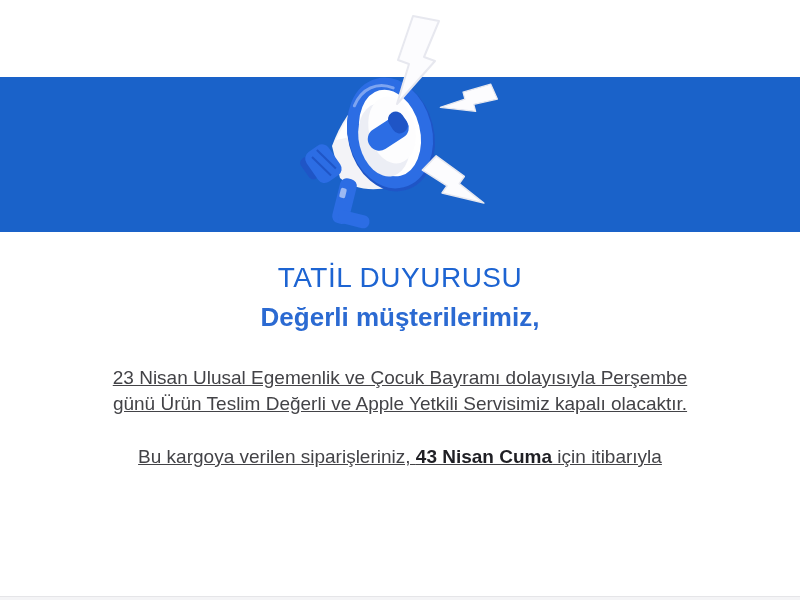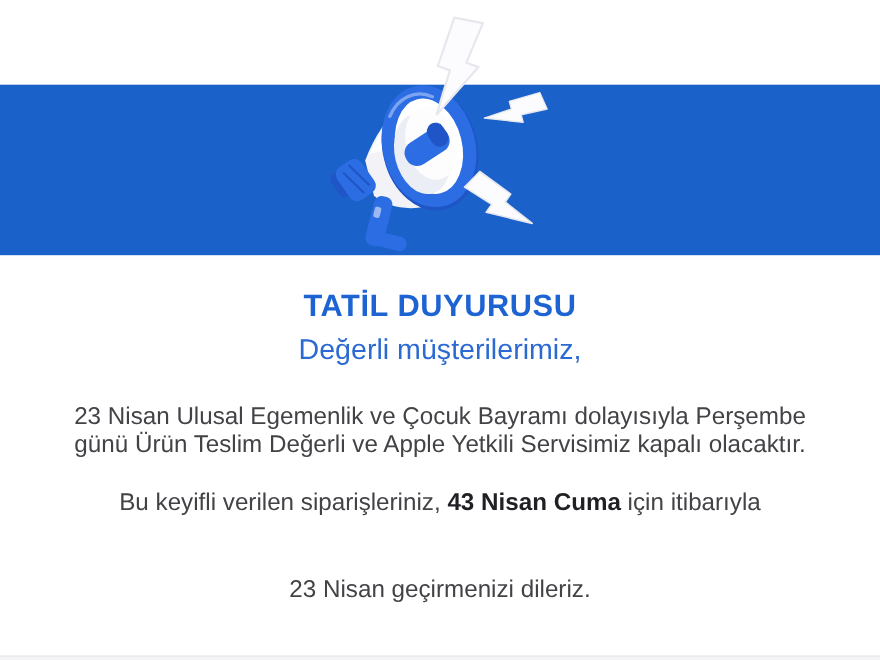--- a/index.html
+++ b/index.html
@@ -17,30 +17,30 @@
   html,body{margin:0;padding:0;}
   body{
     width:800px;height:600px;overflow:hidden;background:#ffffff;
     font-family:"Liberation Sans",sans-serif;position:relative;
   }
   .banner{position:relative;height:232px;}
   .blue-band{position:absolute;left:0;top:77px;width:100%;height:155px;background:var(--band-blue);}
   .illustration{position:absolute;left:300px;top:8px;width:200px;height:225px;}
   .content{text-align:center;padding-top:30px;}
   .title{
-    margin:0 0 8px 0;font-size:28px;font-weight:bold;letter-spacing:0.5px;
+    margin:0 0 8px 0;font-size:28px;font-weight:normal;letter-spacing:0.5px;
     color:var(--title-blue);
   }
   .subtitle{
-    margin:0 0 32px 0;font-size:26px;font-weight:400;
+    margin:0 0 32px 0;font-size:26px;font-weight:700;
     color:var(--subtitle-blue);
   }
   .para{
     margin:0 auto 27px auto;max-width:680px;
-    font-size:22px;line-height:26px;color:var(--body-text);
+    font-size:19px;line-height:26px;color:var(--body-text);text-decoration:underline;
   }
   .para strong{color:var(--bold-text);font-weight:bold;}
   .bottom-divider{
     position:absolute;left:0;bottom:0;width:100%;height:4px;
     background:#f4f4f6;border-top:1px solid var(--divider);
   }
 </style>
 </head>
 <body>
 
@@ -85,23 +85,22 @@
   <main class="content">
     <h1 class="title">TATİL DUYURUSU</h1>
     <h2 class="subtitle">Değerli müşterilerimiz,</h2>
 
     <p class="para">
       <span>23 Nisan Ulusal Egemenlik ve Çocuk Bayramı dolayısıyla Perşembe</span><br>
       <span>günü Ürün Teslim Değerli ve Apple Yetkili Servisimiz kapalı olacaktır.</span>
     </p>
 
     <p class="para">
-      <span>Bu keyifli verilen siparişleriniz, </span><strong>43 Nisan Cuma</strong><span> için itibarıyla</span><br>
+      <span>Bu kargoya verilen siparişleriniz, </span><strong>43 Nisan Cuma</strong><span> için itibarıyla</span><br>
     </p>
 
     <p class="para">
       <br>
-      <span>23 Nisan geçirmenizi dileriz.</span>
     </p>
   </main>
 
   <div class="bottom-divider"></div>
 </div>
 
 </body></html>

